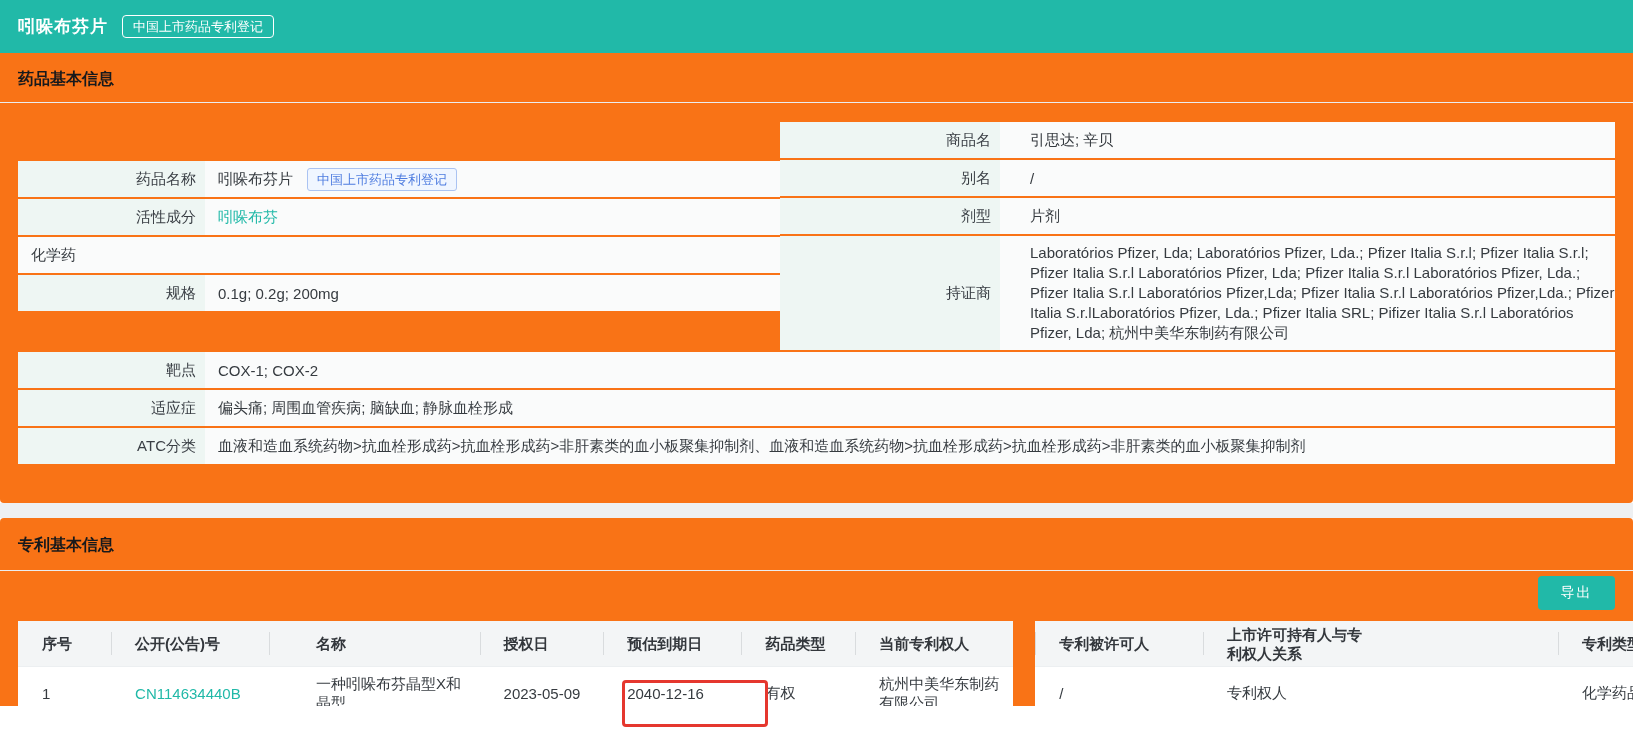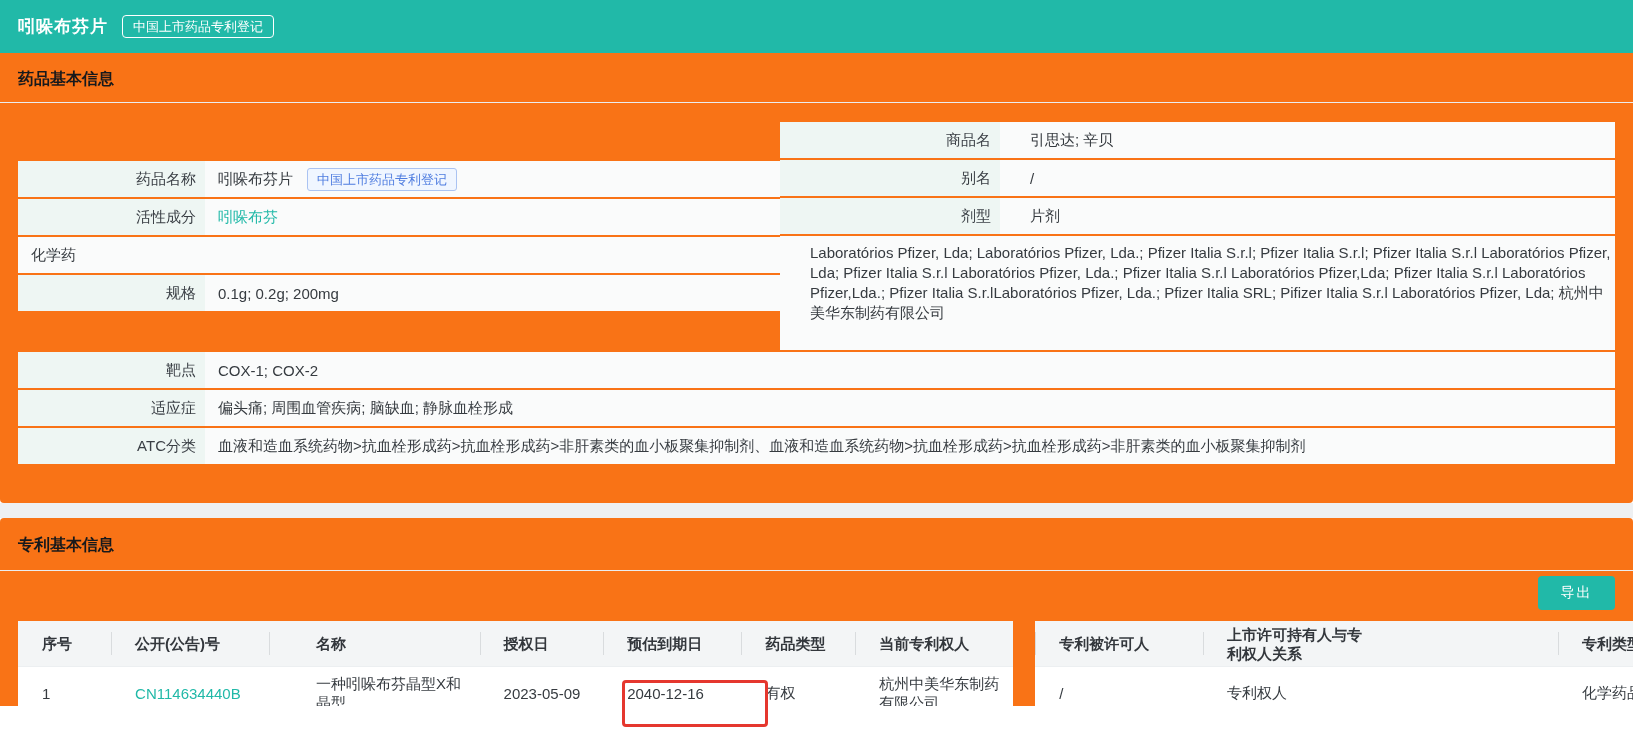--- a/index.html
+++ b/index.html
@@ -123,20 +123,21 @@
         </div>
         <div class="info-row">
           <div class="info-label">别名</div>
           <div class="info-value">/</div>
         </div>
         <div class="info-row">
           <div class="info-label">剂型</div>
           <div class="info-value">片剂</div>
         </div>
         <div class="info-row holder-row">
+          <div class="info-label">持证商</div>
           <div class="info-value">
             <span class="holder-text">Laboratórios Pfizer, Lda; Laboratórios Pfizer, Lda.; Pfizer Italia S.r.l; Pfizer Italia S.r.l; Pfizer Italia S.r.l Laboratórios Pfizer, Lda; Pfizer Italia S.r.l Laboratórios Pfizer, Lda.; Pfizer Italia S.r.l Laboratórios Pfizer,Lda; Pfizer Italia S.r.l Laboratórios Pfizer,Lda.; Pfizer Italia S.r.lLaboratórios Pfizer, Lda.; Pfizer Italia SRL; Pifizer Italia S.r.l Laboratórios Pfizer, Lda; 杭州中美华东制药有限公司</span>
           </div>
         </div>
       </div>
     </div>
 
     <div class="full">
       <div class="info-row">
         <div class="info-label">靶点</div>

